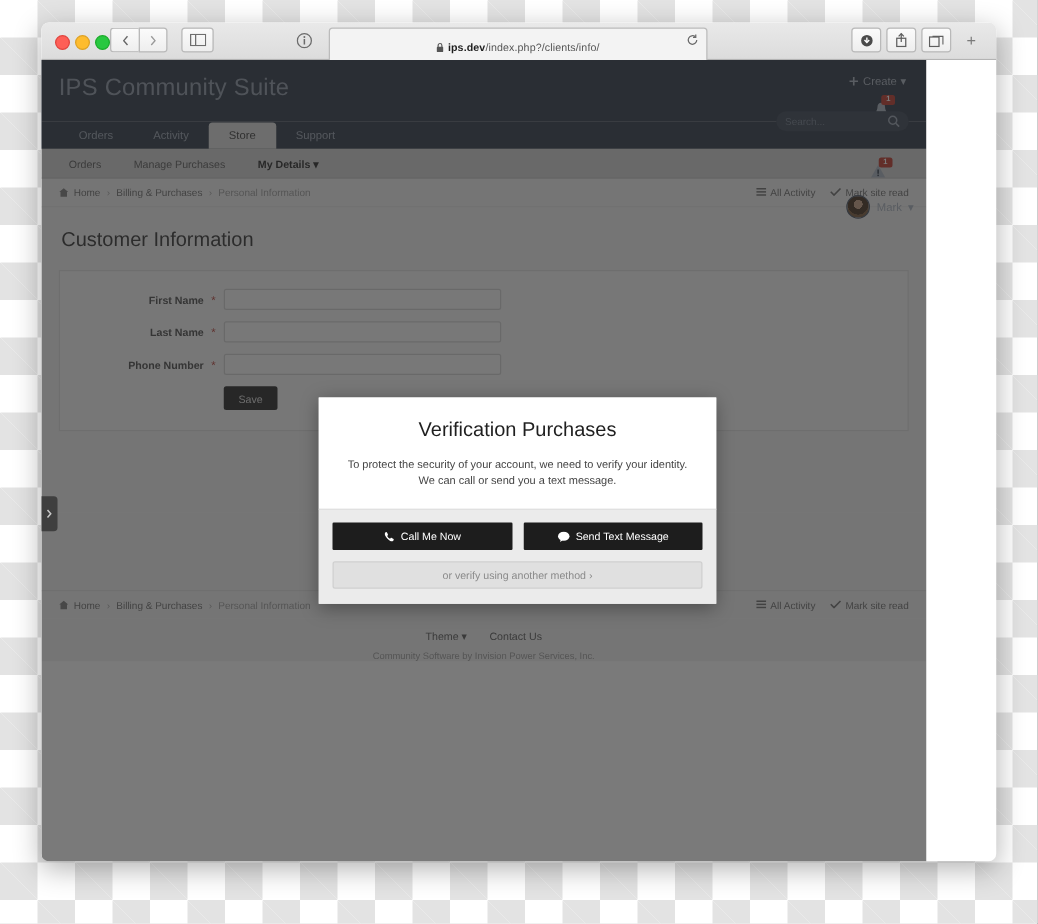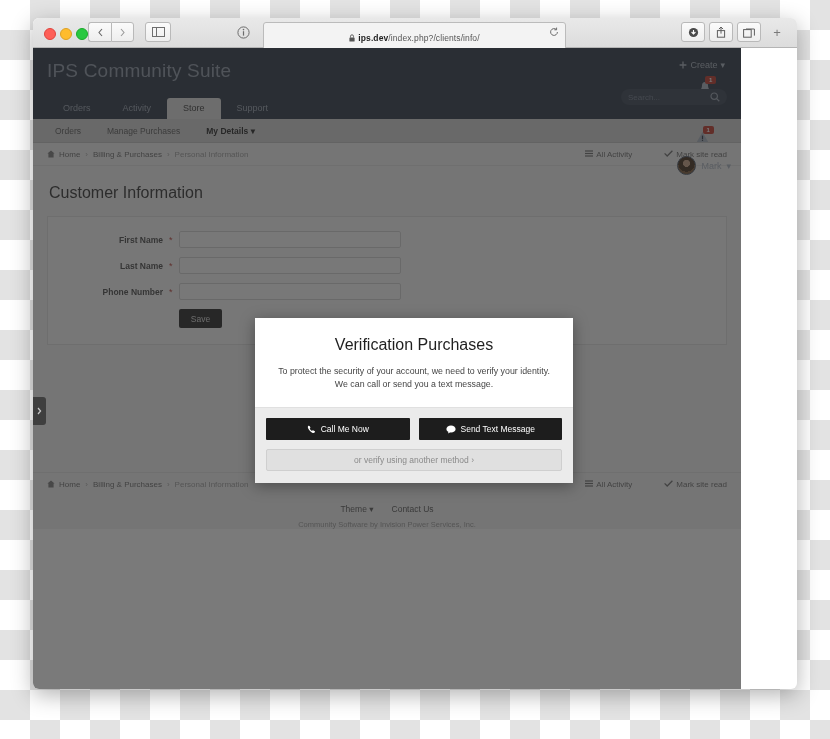--- a/index.html
+++ b/index.html
@@ -214,21 +214,21 @@
     align-items: center;
     padding: 0 14px;
     font-size: 8px;
     color: #7b7b7b;
     background: #f2f2f2;
     border-bottom: 1px solid #e2e2e2;
   }
   .crumb-bar .sep { margin: 0 5px; color: #a6a6a6; }
   .crumb-bar .crumb { color: #6d6d6d; }
   .crumb-bar .crumb.current { color: #9d9d9d; }
-  .crumb-right { margin-left: auto; display: flex; gap: 32px; color: #6d6d6d; }
+  .crumb-right { margin-left: auto; display: flex; gap: 12px; color: #6d6d6d; }
 
   #content-area {
     padding: 14px 14px 0 14px;
     background: #f2f2f2;
     min-height: 230px;
   }
   #page-title {
     font-size: 16px;
     color: #333333;
     font-weight: normal;

